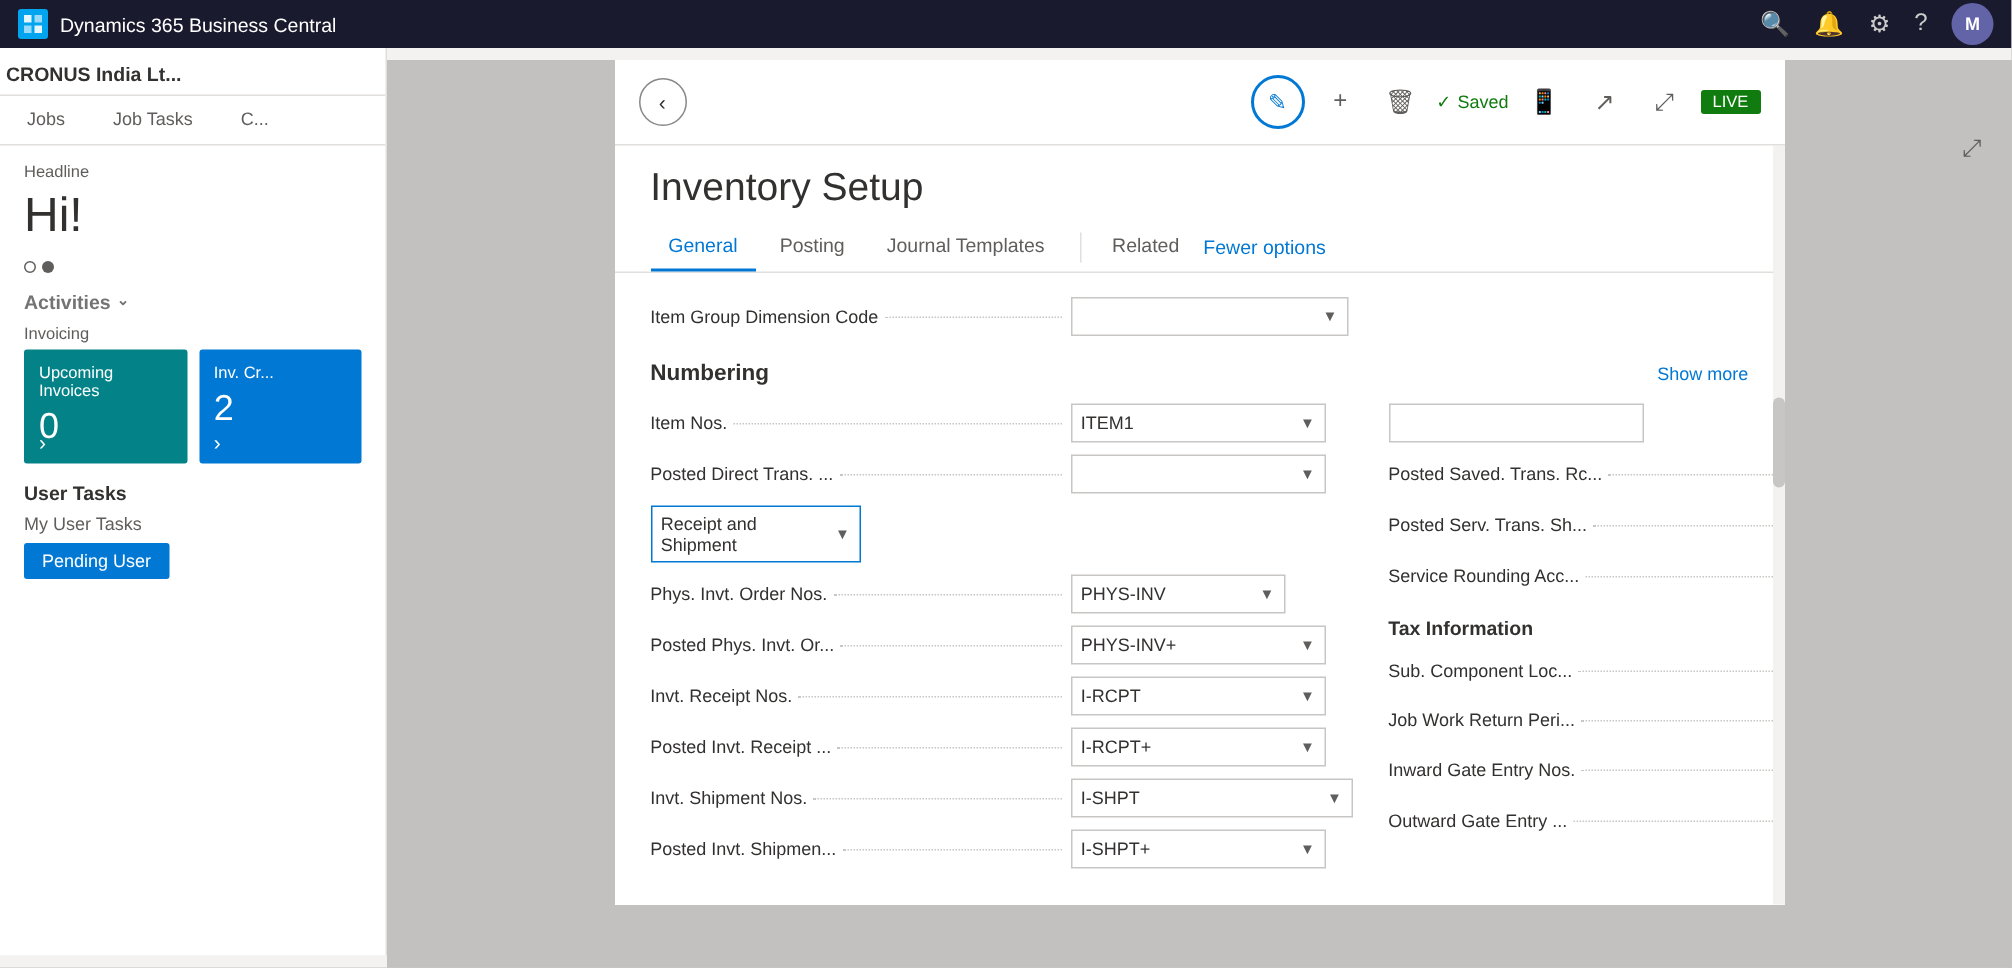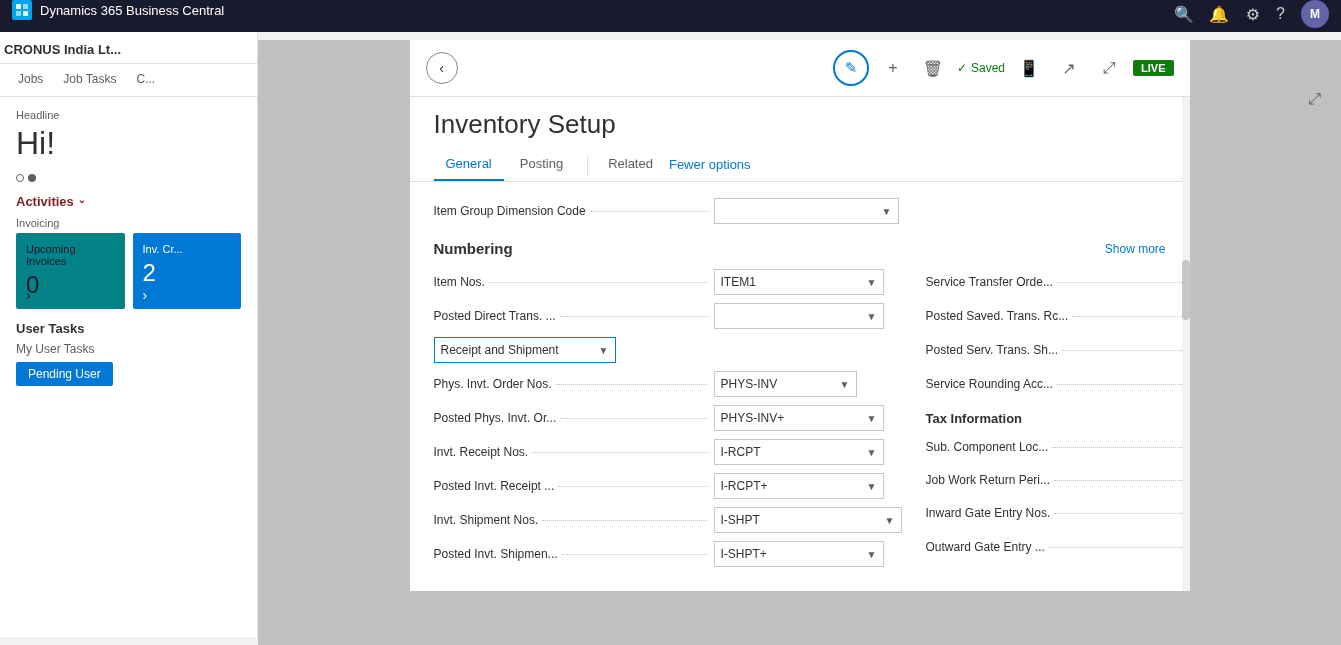--- a/index.html
+++ b/index.html
@@ -3,21 +3,21 @@
   <meta charset="utf-8">
   <style>
     * { box-sizing: border-box; margin: 0; padding: 0; }
     body { font-family: 'Segoe UI', Arial, sans-serif; font-size: 13px; background: #f3f2f1; overflow: hidden; }
 
     
     .top-nav {
       background: #1a1a2e;
       height: 32px;
       display: flex;
-      align-items: flex-start;
+      align-items: center;
       padding: 0 12px;
       justify-content: space-between;
     }
     .top-nav-left {
       display: flex;
       align-items: center;
       gap: 8px;
       color: white;
       font-size: 13px;
       font-weight: 500;
@@ -60,49 +60,49 @@
       flex-shrink: 0;
     }
     .sidebar-header {
       padding: 10px 4px 6px;
       border-bottom: 1px solid #e1dfdd;
     }
     .sidebar-company {
       font-size: 13px; font-weight: 600; color: #323130;
     }
     .sidebar-tabs {
-      display: flex; gap: 0; padding: 0 8px;
+      display: flex; gap: 12px; padding: 0 8px;
       border-bottom: 1px solid #e1dfdd;
     }
     .sidebar-tab {
       padding: 8px 10px; font-size: 12px; color: #605e5c; cursor: pointer;
       border-bottom: 2px solid transparent;
     }
     .sidebar-content {
       flex: 1; overflow-y: auto; padding: 12px 16px;
     }
     .sidebar-headline { font-size: 11px; color: #605e5c; margin-bottom: 4px; }
     .sidebar-hi { font-size: 32px; font-weight: 300; color: #323130; margin-bottom: 12px; }
     .sidebar-dots { display: flex; gap: 4px; margin-bottom: 12px; }
     .sidebar-dot { width: 8px; height: 8px; border-radius: 50%; }
     .sidebar-dot.empty { border: 1.5px solid #605e5c; background: transparent; }
     .sidebar-dot.filled { background: #605e5c; }
     .sidebar-section-title {
-      font-size: 13px; font-weight: 600; color: #7f1d1d;
+      font-size: 13px; font-weight: 600; color: #737373;
       margin-bottom: 8px; display: flex; align-items: flex-start; gap: 4px;
     }
     .sidebar-chevron { font-size: 10px; }
     .invoicing-row {
       display: flex; gap: 8px; margin-bottom: 12px;
     }
     .inv-card {
       flex: 1; padding: 10px; border-radius: 2px;
       cursor: pointer; position: relative;
     }
-    .inv-card.teal { background: #0078d4; color: #0f172a; }
+    .inv-card.teal { background: #0078d4; color: #ffffff; }
     .inv-card.blue { background: #0078d4; color: white; }
     .inv-card-label { font-size: 11px; margin-bottom: 4px; }
     .inv-card-value { font-size: 24px; font-weight: 300; }
     .inv-card-arrow { position: absolute; bottom: 6px; left: 10px; font-size: 14px; }
     .inv-card.teal { background: #038387; }
     .user-tasks-title { font-size: 13px; font-weight: 600; color: #323130; margin-bottom: 6px; }
     .my-tasks-label { font-size: 12px; color: #605e5c; margin-bottom: 6px; }
     .pending-btn {
       background: #0078d4; color: white; border: none;
       padding: 5px 12px; font-size: 12px; cursor: pointer; border-radius: 2px;
@@ -151,21 +151,21 @@
     .modal-edit-btn {
       width: 36px; height: 36px; border-radius: 50%;
       border: 2px solid #0078d4; background: transparent;
       display: flex; align-items: center; justify-content: center;
       cursor: pointer; color: #0078d4; font-size: 15px;
     }
     .modal-saved {
       font-size: 12px; color: #107c10; display: flex; align-items: center; gap: 4px;
     }
     .live-badge {
-      background: #107c10; color: white; font-size: 11px; font-weight: 700;
+      background: #107c10; color: white; font-size: 11px; font-weight: 400;
       padding: 2px 8px; border-radius: 2px;
     }
 
     
     .modal-title {
       font-size: 26px; font-weight: 300; color: #323130;
       padding: 12px 24px 8px;
     }
 
     
@@ -337,20 +337,21 @@
           <button class="modal-tool-btn">↗</button>
           <button class="modal-tool-btn">⤢</button>
           <div class="live-badge">LIVE</div>
         </div>
 
         <div class="modal-title">Inventory Setup</div>
 
         <div class="modal-tabs">
           <div class="modal-tab active">General</div>
           <div class="modal-tab">Posting</div>
+          <div class="modal-tab">Journal Templates</div>
           <div class="modal-tab-separator"></div>
           <div class="modal-tab">Related</div>
           <div class="fewer-opts">Fewer options</div>
         </div>
 
         <div class="modal-content">
 
           <div class="form-row">
             <div class="form-label">
               <span>Item Group Dimension Code</span>
@@ -387,21 +388,21 @@
                   <span>Posted Direct Trans. ...</span>
                   <span class="form-dots"></span>
                 </div>
                 <div class="custom-select" style="width:170px;">
                   <span></span>
                   <span class="form-select-arrow">▼</span>
                 </div>
               </div>
 
               <div class="form-row">
-                <div class="custom-select" style="width:182px;border-color:#0078d4;">
+                <div class="custom-select" style="width:140px;border-color:#0078d4;">
                   <span>Receipt and Shipment</span>
                   <span class="form-select-arrow">▼</span>
                 </div>
               </div>
 
               <div class="form-row">
                 <div class="form-label">
                   <span>Phys. Invt. Order Nos.</span>
                   <span class="form-dots"></span>
                 </div>
@@ -463,24 +464,20 @@
                 <div class="custom-select" style="width:170px;">
                   <span>I-SHPT+</span>
                   <span class="form-select-arrow">▼</span>
                 </div>
               </div>
             </div>
 
             <div class="col-divider">
 
               <div class="form-row">
-                <div class="form-label">
-                  <span>Service Transfer Orde...</span>
-                  <span class="form-dots"></span>
-                </div>
                 <div class="custom-select" style="width:170px;">
                   <span></span>
 
                 </div>
               </div>
 
               <div class="form-row">
                 <div class="form-label">
                   <span>Posted Saved. Trans. Rc...</span>
                   <span class="form-dots"></span>

